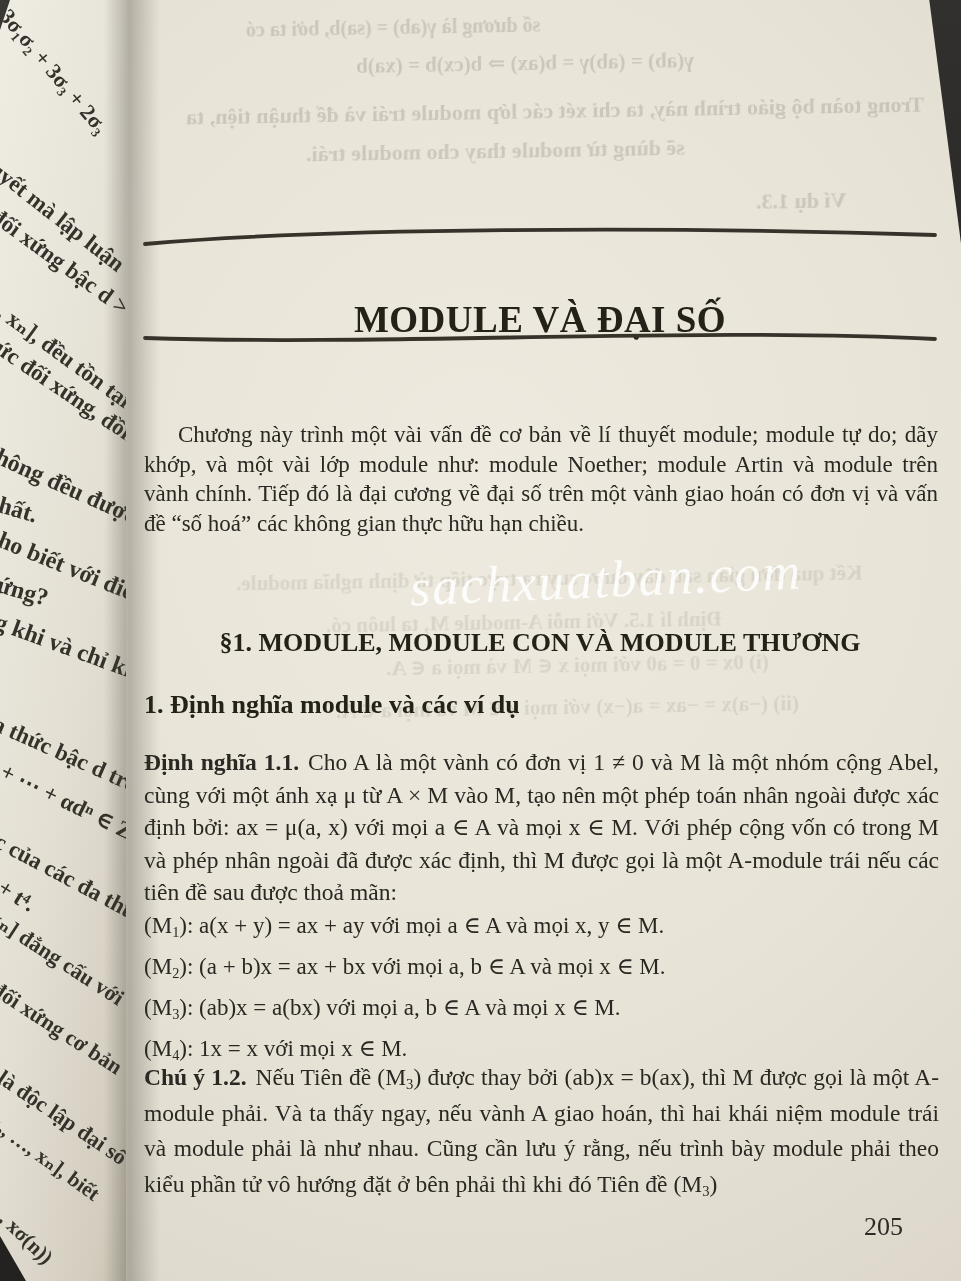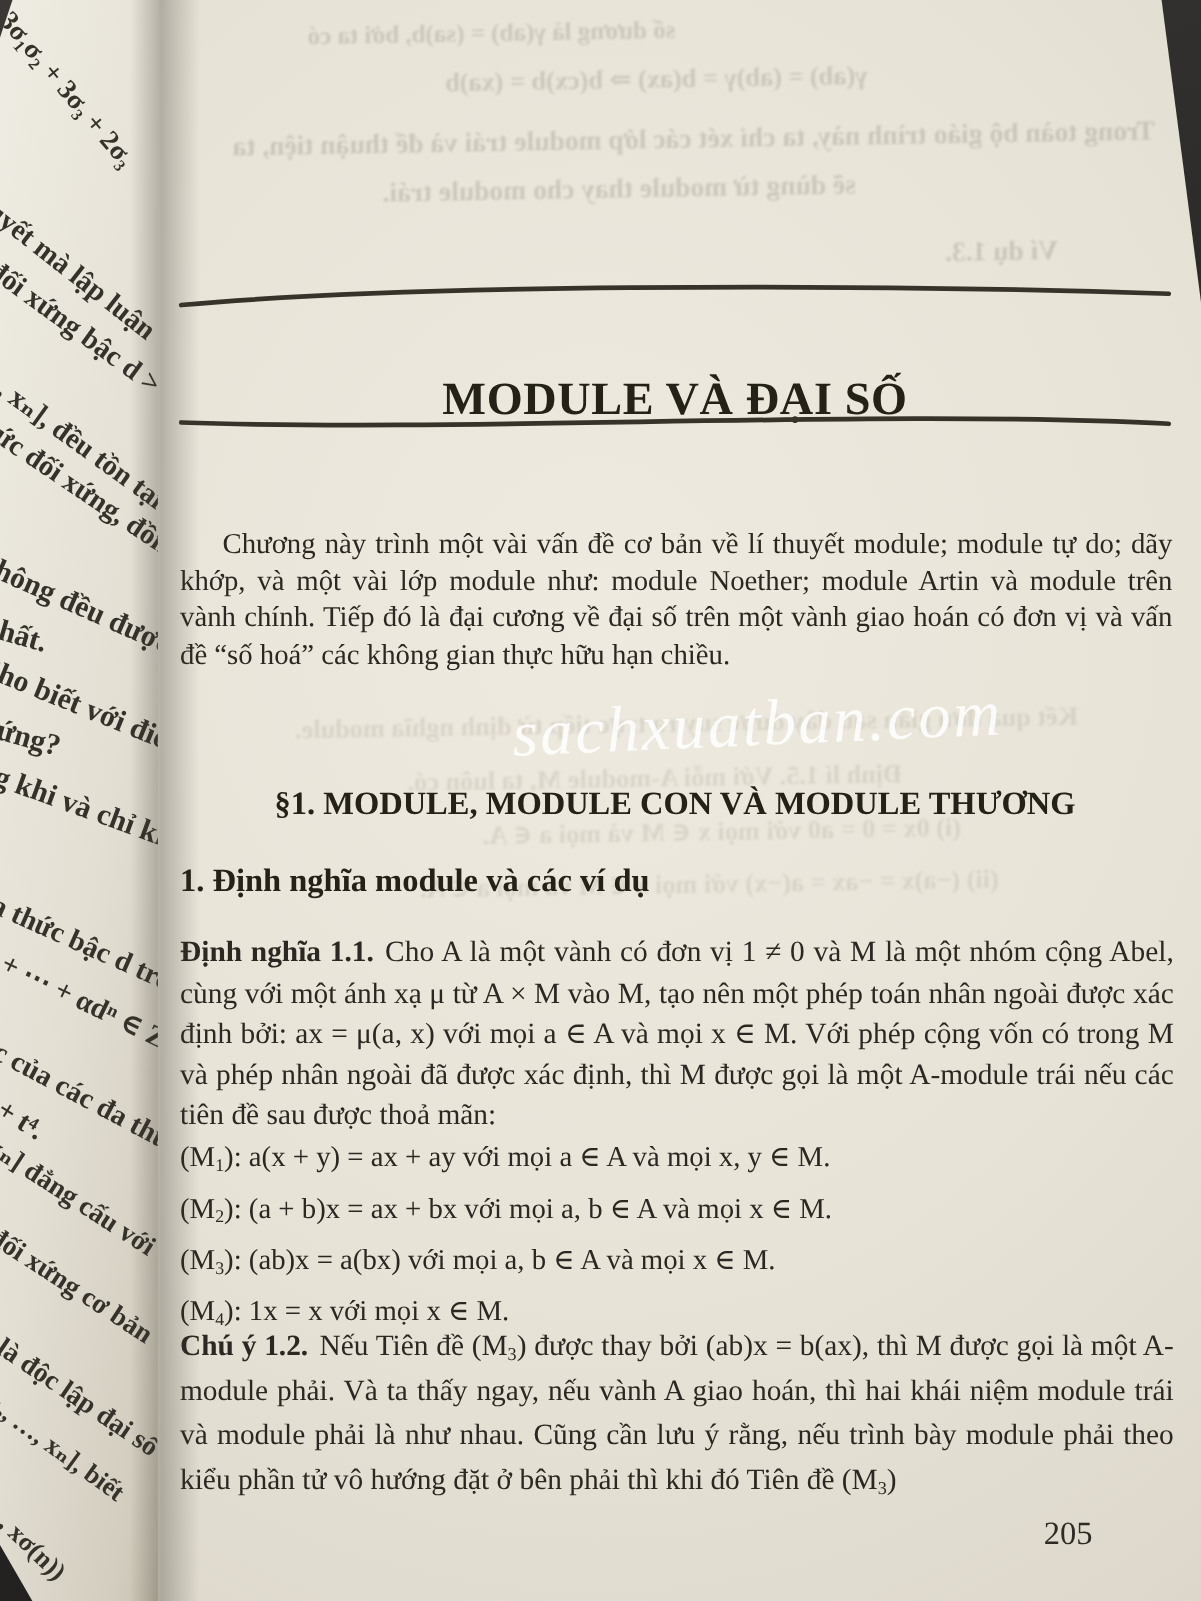--- a/index.html
+++ b/index.html
@@ -57,21 +57,21 @@
     font-size:26px;font-weight:bold;color:#242118;}
   .definition{top:746px;left:18px;width:795px;margin:0;font-size:23.5px;
     line-height:32.5px;text-align:justify;}
   .lbl{font-weight:bold;margin-right:9px;}
   .axioms{top:912px;left:18px;width:795px;}
   .axiom{position:static;font-size:23px;margin-bottom:14px;line-height:27px;}
   .axiom .it,.definition .var{}
   sub{font-size:.62em;vertical-align:-.28em;line-height:0;}
   .note{top:1060px;left:18px;width:795px;margin:0;font-size:23.5px;
     line-height:35.5px;text-align:justify;}
-  .page-number{top:1212px;left:4px;width:744px;text-align:right;
+  .page-number{top:1212px;left:33px;width:744px;text-align:right;
     font-size:26px;color:#2e2b26;}
 </style>
 </head>
 <body>
 
 <div class="scene">
 
   <div class="left-page">
     <span class="frag" style="top:4px;left:14px;font-size:22px;transform:rotate(50deg)">3σ₁σ₂ + 3σ₃ + 2σ₃</span>
     <span class="frag" style="top:148px;left:-10px;font-size:23px;transform:rotate(38deg)">huyết mà lập luận</span>

